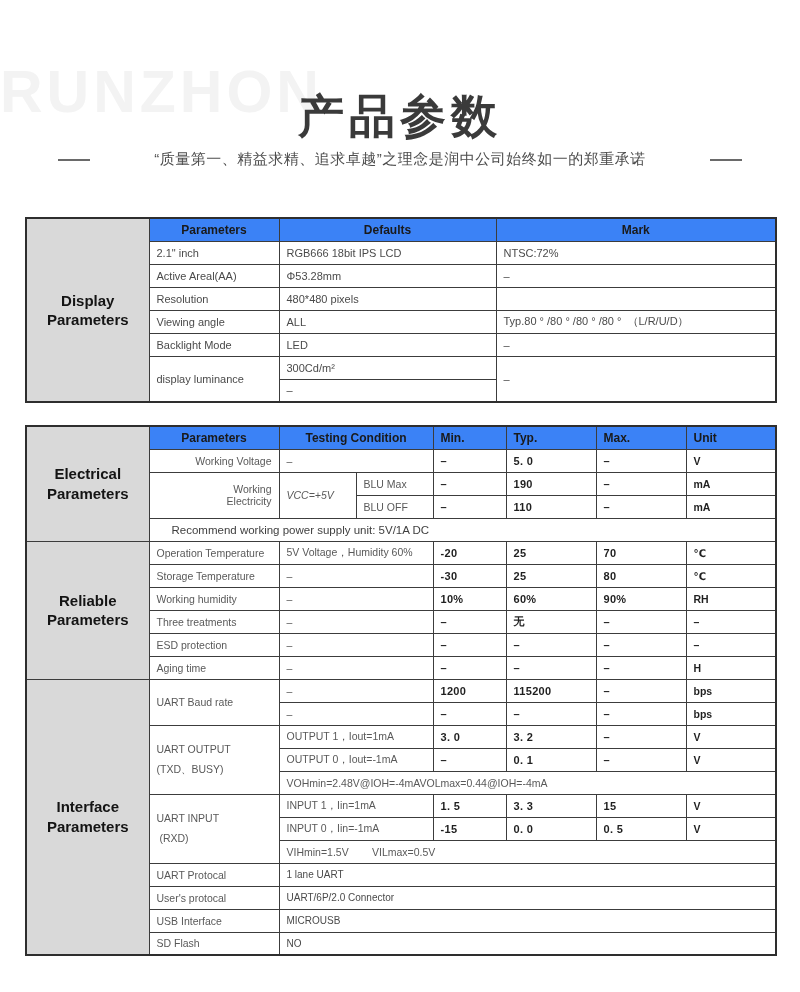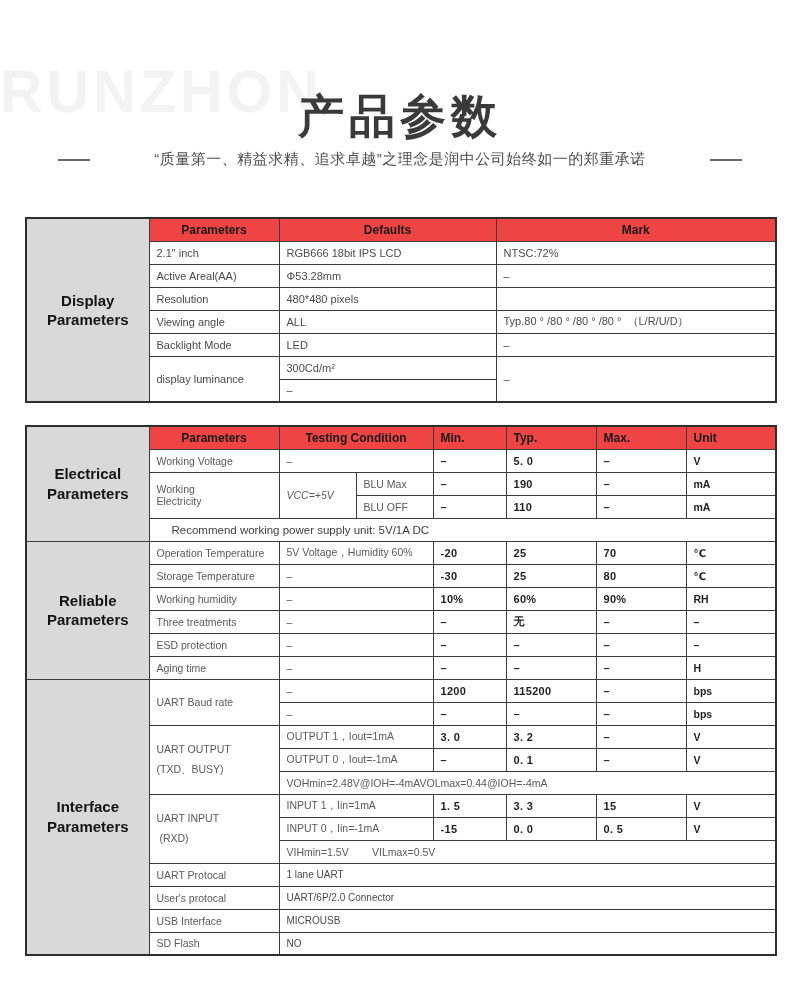--- a/index.html
+++ b/index.html
@@ -14,27 +14,27 @@
        padding:0 58px;display:flex;align-items:center;justify-content:space-between;z-index:1;}
   .rule{display:inline-block;width:32px;height:2px;background:#6a6a6a;flex:0 0 auto;}
   .subtitle{font-size:15px;color:#4d4d4d;letter-spacing:0.5px;white-space:nowrap;}
 
   table{border-collapse:collapse;table-layout:fixed;position:absolute;left:25px;width:750px;
         border:2px solid #2e2e2e;}
   .t1{top:217px;}
   .t2{top:425px;}
   td,th{border:1px solid #3c3c3c;padding:0 7px;vertical-align:middle;overflow:hidden;}
   tr{height:23px;}
-  th{background:#ef4444;font-size:12px;font-weight:bold;color:#1a1a1a;text-align:center;}
+  th{background:#3b82f6;font-size:12px;font-weight:bold;color:#1a1a1a;text-align:center;}
   th.lft{text-align:left;}
   .seclabel{background:#d9d9d9;text-align:center;font-weight:bold;font-size:15px;
         color:#141414;line-height:1.3;padding:17px 14px;}
   .cell{font-size:11px;color:#4a4a4a;text-align:left;}
   .pcell{font-size:10.5px;color:#595959;text-align:left;}
-  .ctr{text-align:left;}
+  .ctr{text-align:right;}
   .val{font-size:11px;font-weight:bold;color:#1f1f1f;text-align:left;letter-spacing:0.3px;}
   .unit{font-size:10.5px;font-weight:bold;color:#1f1f1f;text-align:left;}
   .italic{font-style:italic;}
   .pre{white-space:pre-wrap;}
   .twoline{white-space:pre-wrap;line-height:1.9;}
   .note{font-size:10px;color:#4a4a4a;}
   .bignote{font-size:11.5px;color:#3f3f3f;padding-left:22px;}
 </style>
 </head>
 <body>

